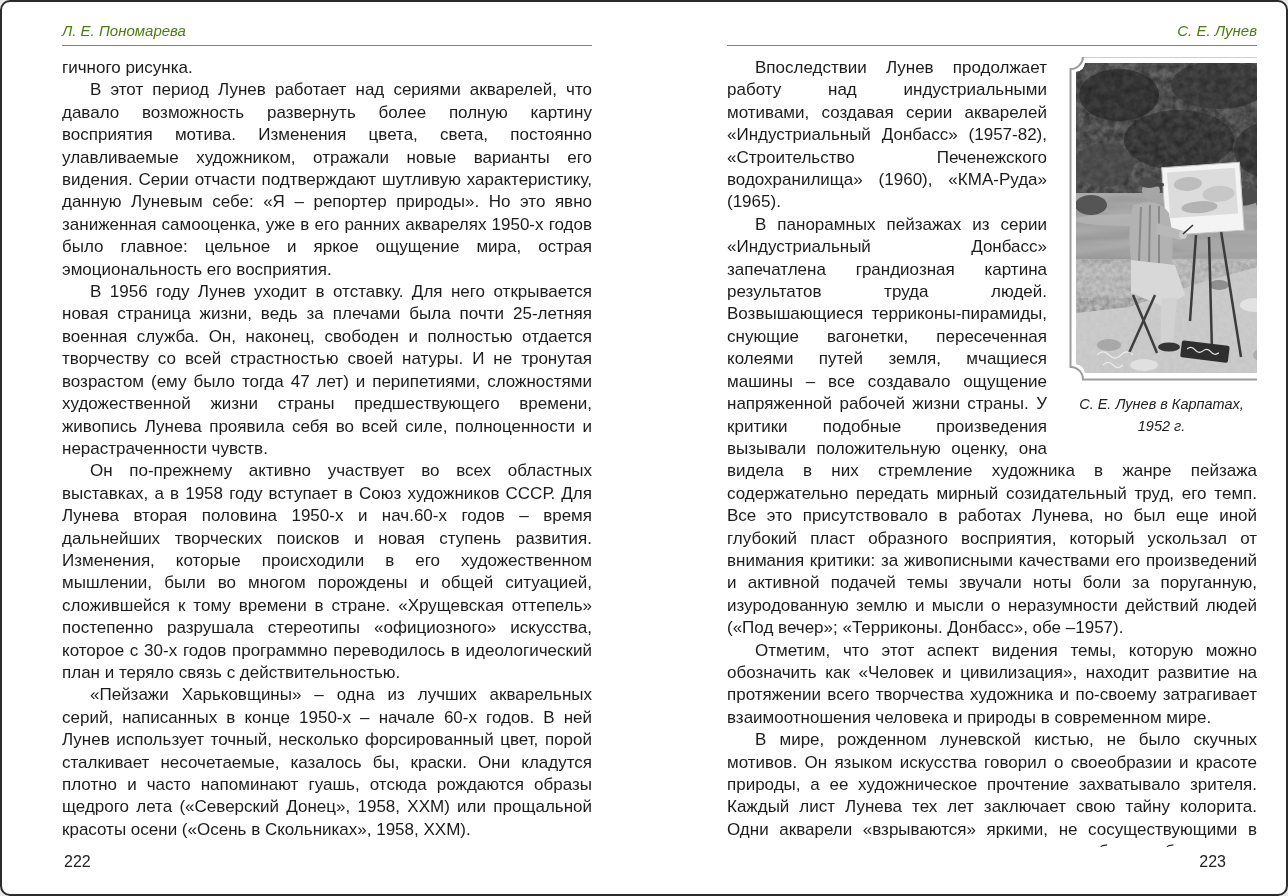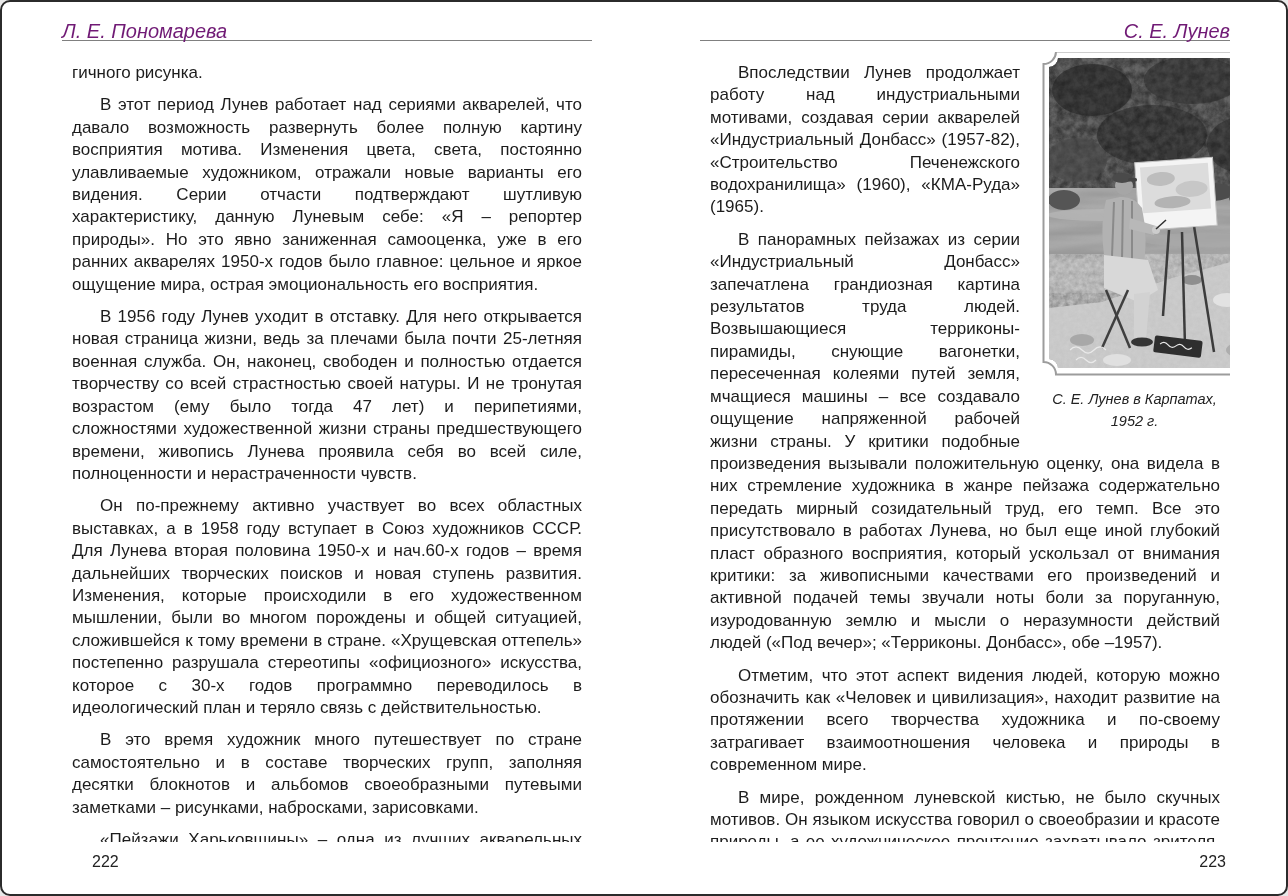--- a/index.html
+++ b/index.html
@@ -4,36 +4,36 @@
 <style>
   html,body{margin:0;padding:0;background:#e9e9e9;}
   .book{
     position:relative; width:1288px; height:896px; box-sizing:border-box;
     background:#ffffff; border:2px solid #2b2b2b; border-radius:10px;
     font-family:"Liberation Sans","DejaVu Sans",sans-serif; color:#1c1c1c;
     overflow:hidden;
   }
   .page{position:absolute; top:20px; width:530px;}
   .page-left{left:60px;}
-  .page-right{left:698px;}
+  .page-right{left:725px;}
   .running-head{
-    font-style:italic; font-size:20px; line-height:18px; color:#701a75;
-    border-bottom:1px solid #808080; 
+    font-style:italic; font-size:15px; line-height:18px; color:#4d7c0f;
+    border-bottom:1px solid #808080; padding-bottom:5px;
   }
   .running-head.right{text-align:right;}
   .page-body{
     margin-top:11px; height:790px; overflow:hidden;
     font-size:17px; line-height:22.4px; text-align:justify;
   }
-  .page-body p{margin:10px; text-indent:28px;}
+  .page-body p{margin:0; text-indent:28px;}
   .page-body p.no-indent{text-indent:0;}
   .page-num{
     position:absolute; top:851px; font-size:16px; color:#222;
   }
-  .page-num.left{left:62px;margin-left:28px;}
+  .page-num.left{left:62px;}
   .page-num.right{right:60px; text-align:right;}
   figure.photo-figure{
     float:right; width:185px; margin:-2px 3px 8px 22px; padding:0;
   }
   figure.photo-figure svg{display:block;}
   figcaption.photo-caption{
     margin-top:12px; font-style:italic; font-size:14.5px; color:#222;
     text-align:center; text-indent:0;
   }
 </style>
@@ -42,21 +42,20 @@
 
 <div class="book">
 
   <div class="page page-left">
     <div class="running-head">Л. Е. Пономарева</div>
     <div class="page-body">
       <p class="no-indent">гичного рисунка.</p>
       <p>В этот период Лунев работает над сериями акварелей, что давало возможность развернуть более полную картину восприятия мотива. Изменения цвета, света, постоянно улавливаемые художником, отражали новые варианты его видения. Серии отчасти подтверждают шутливую характеристику, данную Луневым себе: «Я – репортер природы». Но это явно заниженная самооценка, уже в его ранних акварелях 1950-х годов было главное: цельное и яркое ощущение мира, острая эмоциональность его восприятия.</p>
       <p>В 1956 году Лунев уходит в отставку. Для него открывается новая страница жизни, ведь за плечами была почти 25-летняя военная служба. Он, наконец, свободен и полностью отдается творчеству со всей страстностью своей натуры. И не тронутая возрастом (ему было тогда 47 лет) и перипетиями, сложностями художественной жизни страны предшествующего времени, живопись Лунева проявила себя во всей силе, полноценности и нерастраченности чувств.</p>
       <p>Он по-прежнему активно участвует во всех областных выставках, а в 1958 году вступает в Союз художников СССР. Для Лунева вторая половина 1950-х и нач.60-х годов – время дальнейших творческих поисков и новая ступень развития. Изменения, которые происходили в его художественном мышлении, были во многом порождены и общей ситуацией, сложившейся к тому времени в стране. «Хрущевская оттепель» постепенно разрушала стереотипы «официозного» искусства, которое с 30-х годов программно переводилось в идеологический план и теряло связь с действительностью.</p>
-      <p>В это время художник много путешествует по стране самостоятельно и в составе творческих групп, заполняя десятки блокнотов и альбомов своеобразными путевыми заметками – рисунками, набросками, зарисовками.</p>
       <p>«Пейзажи Харьковщины» – одна из лучших акварельных серий, написанных в конце 1950-х – начале 60-х годов. В ней Лунев использует точный, несколько форсированный цвет, порой сталкивает несочетаемые, казалось бы, краски. Они кладутся плотно и часто напоминают гуашь, отсюда рождаются образы щедрого лета («Северский Донец», 1958, ХХМ) или прощальной красоты осени («Осень в Скольниках», 1958, ХХМ).</p>
 
     </div>
   </div>
   <div class="page-num left">222</div>
 
   <div class="page page-right">
     <div class="running-head right">С. Е. Лунев</div>
     <div class="page-body">
 
@@ -159,20 +158,20 @@
               <path d="M 28 300 q 6 -6 12 0 q 6 6 12 0 q 6 -6 12 0"></path>
               <path d="M 34 310 q 5 -5 10 0 q 5 5 10 0"></path>
             </g>
           </g>
         </svg>
         <figcaption class="photo-caption">С. Е. Лунев в Карпатах, 1952 г.</figcaption>
       </figure>
 
       <p>Впоследствии Лунев продолжает работу над индустриальными мотивами, создавая серии акварелей «Индустриальный Донбасс» (1957-82), «Строительство Печенежского водохранилища» (1960), «КМА-Руда» (1965).</p>
       <p>В панорамных пейзажах из серии «Индустриальный Донбасс» запечатлена грандиозная картина результатов труда людей. Возвышающиеся терриконы-пирамиды, снующие вагонетки, пересеченная колеями путей земля, мчащиеся машины – все создавало ощущение напряженной рабочей жизни страны. У критики подобные произведения вызывали положительную оценку, она видела в них стремление художника в жанре пейзажа содержательно передать мирный созидательный труд, его темп. Все это присутствовало в работах Лунева, но был еще иной глубокий пласт образного восприятия, который ускользал от внимания критики: за живописными качествами его произведений и активной подачей темы звучали ноты боли за поруганную, изуродованную землю и мысли о неразумности действий людей («Под вечер»; «Терриконы. Донбасс», обе –1957).</p>
-      <p>Отметим, что этот аспект видения людей, которую можно обозначить как «Человек и цивилизация», находит развитие на протяжении всего творчества художника и по-своему затрагивает взаимоотношения человека и природы в современном мире.</p>
+      <p>Отметим, что этот аспект видения темы, которую можно обозначить как «Человек и цивилизация», находит развитие на протяжении всего творчества художника и по-своему затрагивает взаимоотношения человека и природы в современном мире.</p>
       <p>В мире, рожденном луневской кистью, не было скучных мотивов. Он языком искусства говорил о своеобразии и красоте природы, а ее художническое прочтение захватывало зрителя. Каждый лист Лунева тех лет заключает свою тайну колорита. Одни акварели «взрываются» яркими, не сосуществующими в природе сочетаниями цвета, и поэтому особенно убедительно передают эмоции художника («Ранняя весна», 1959), в других присутствует тончайшая колористическая оркестровка. Лунев ищет свой способ выражения, и этим можно объяснить разностильность его произведений.</p>
 
     </div>
   </div>
   <div class="page-num right">223</div>
 
 </div>
 
 </body></html>

